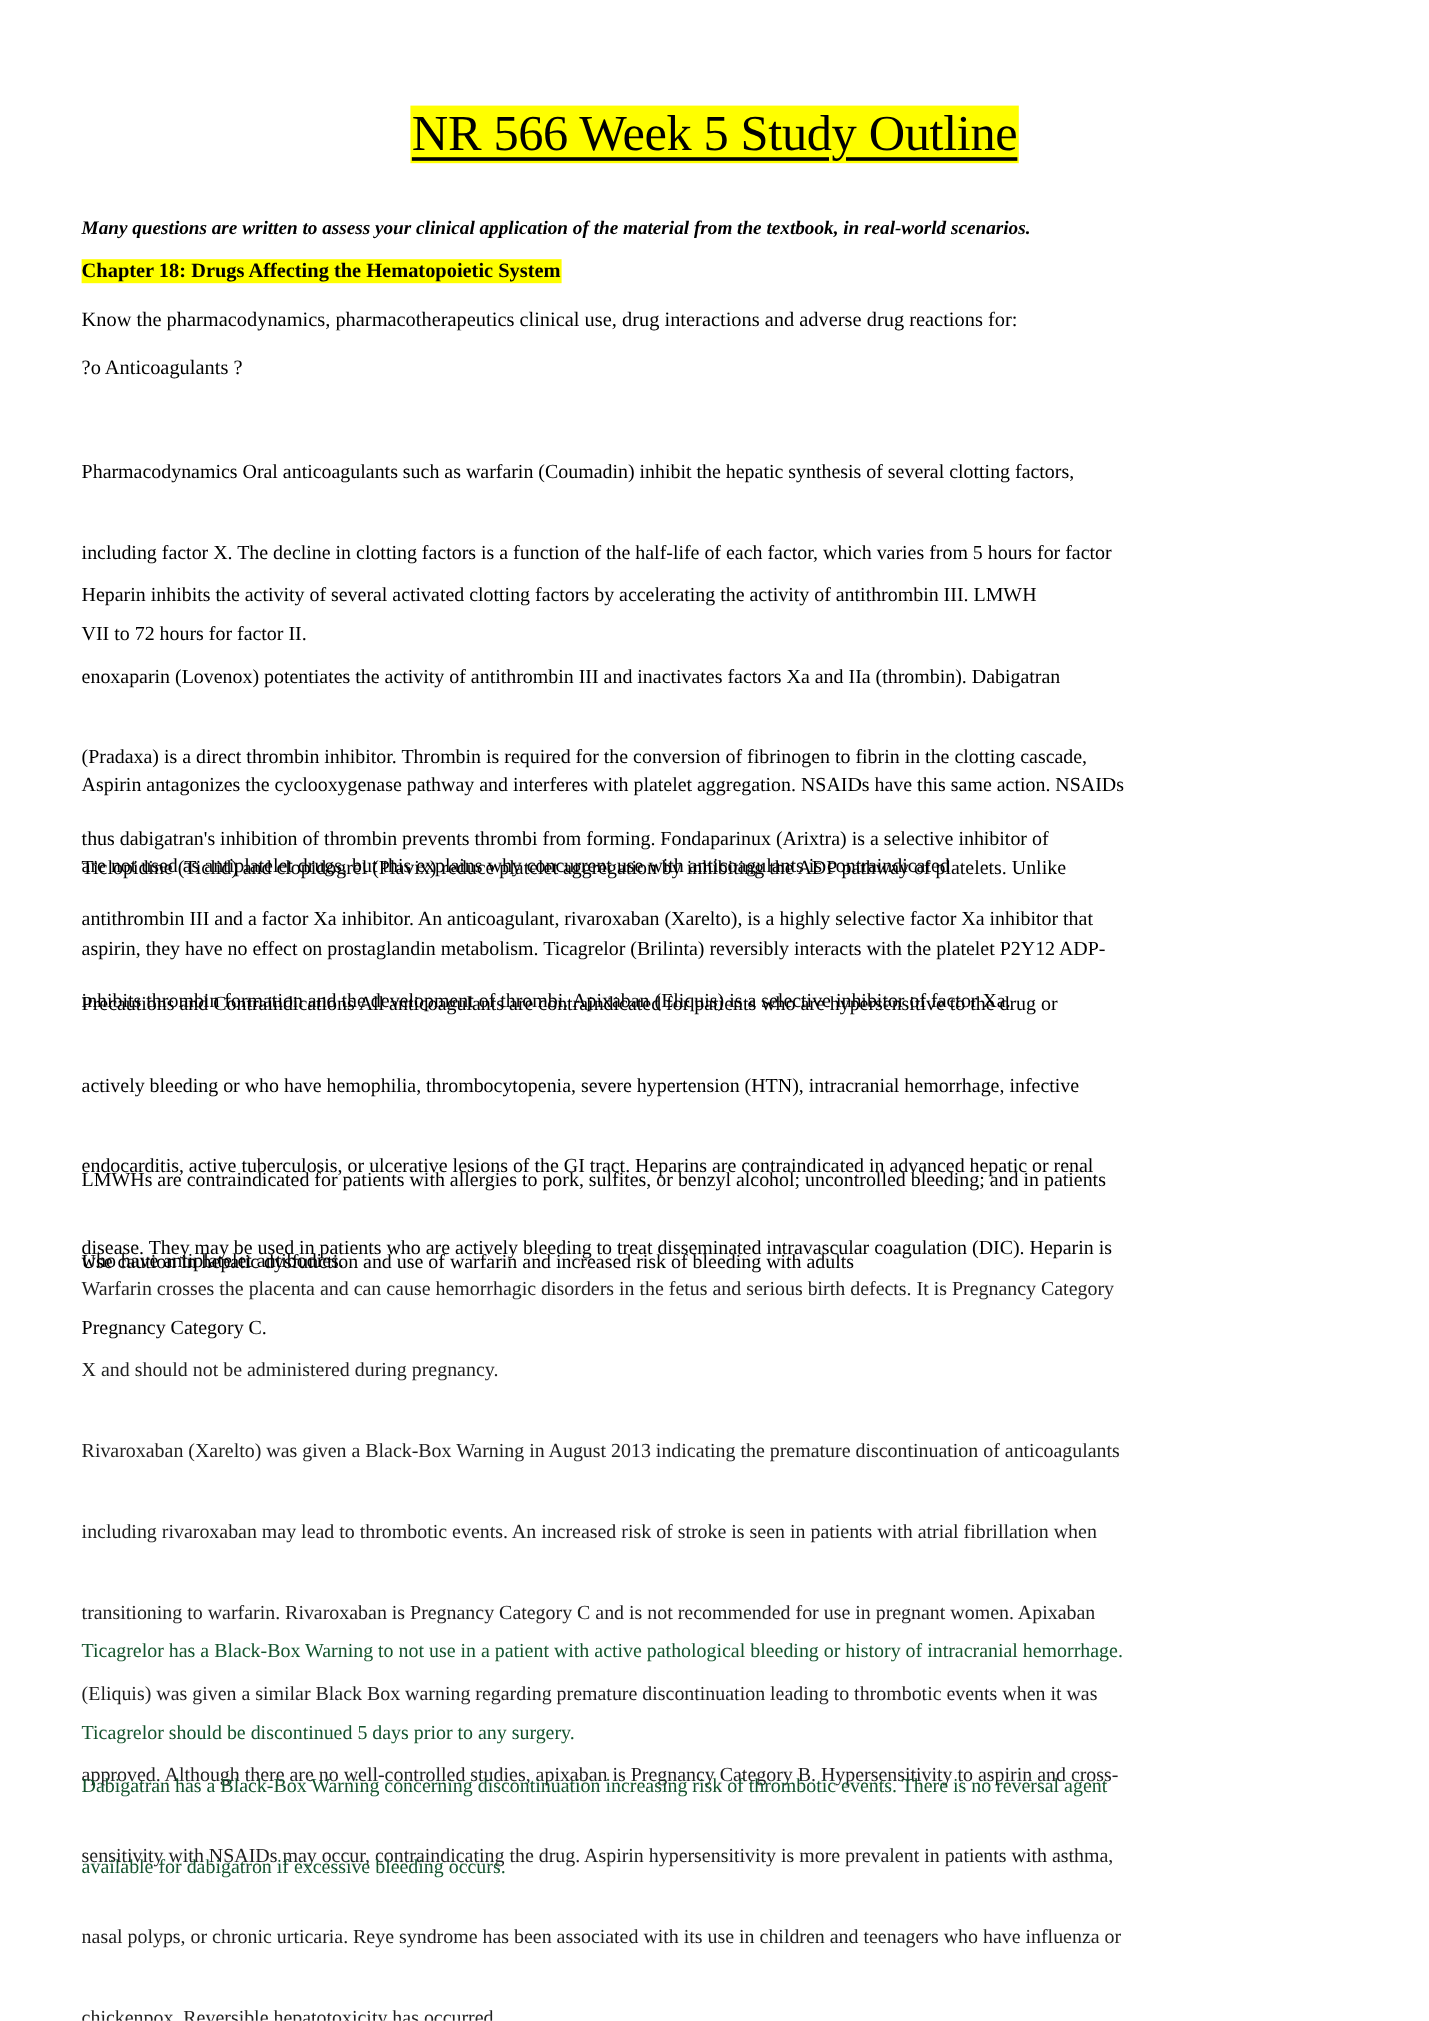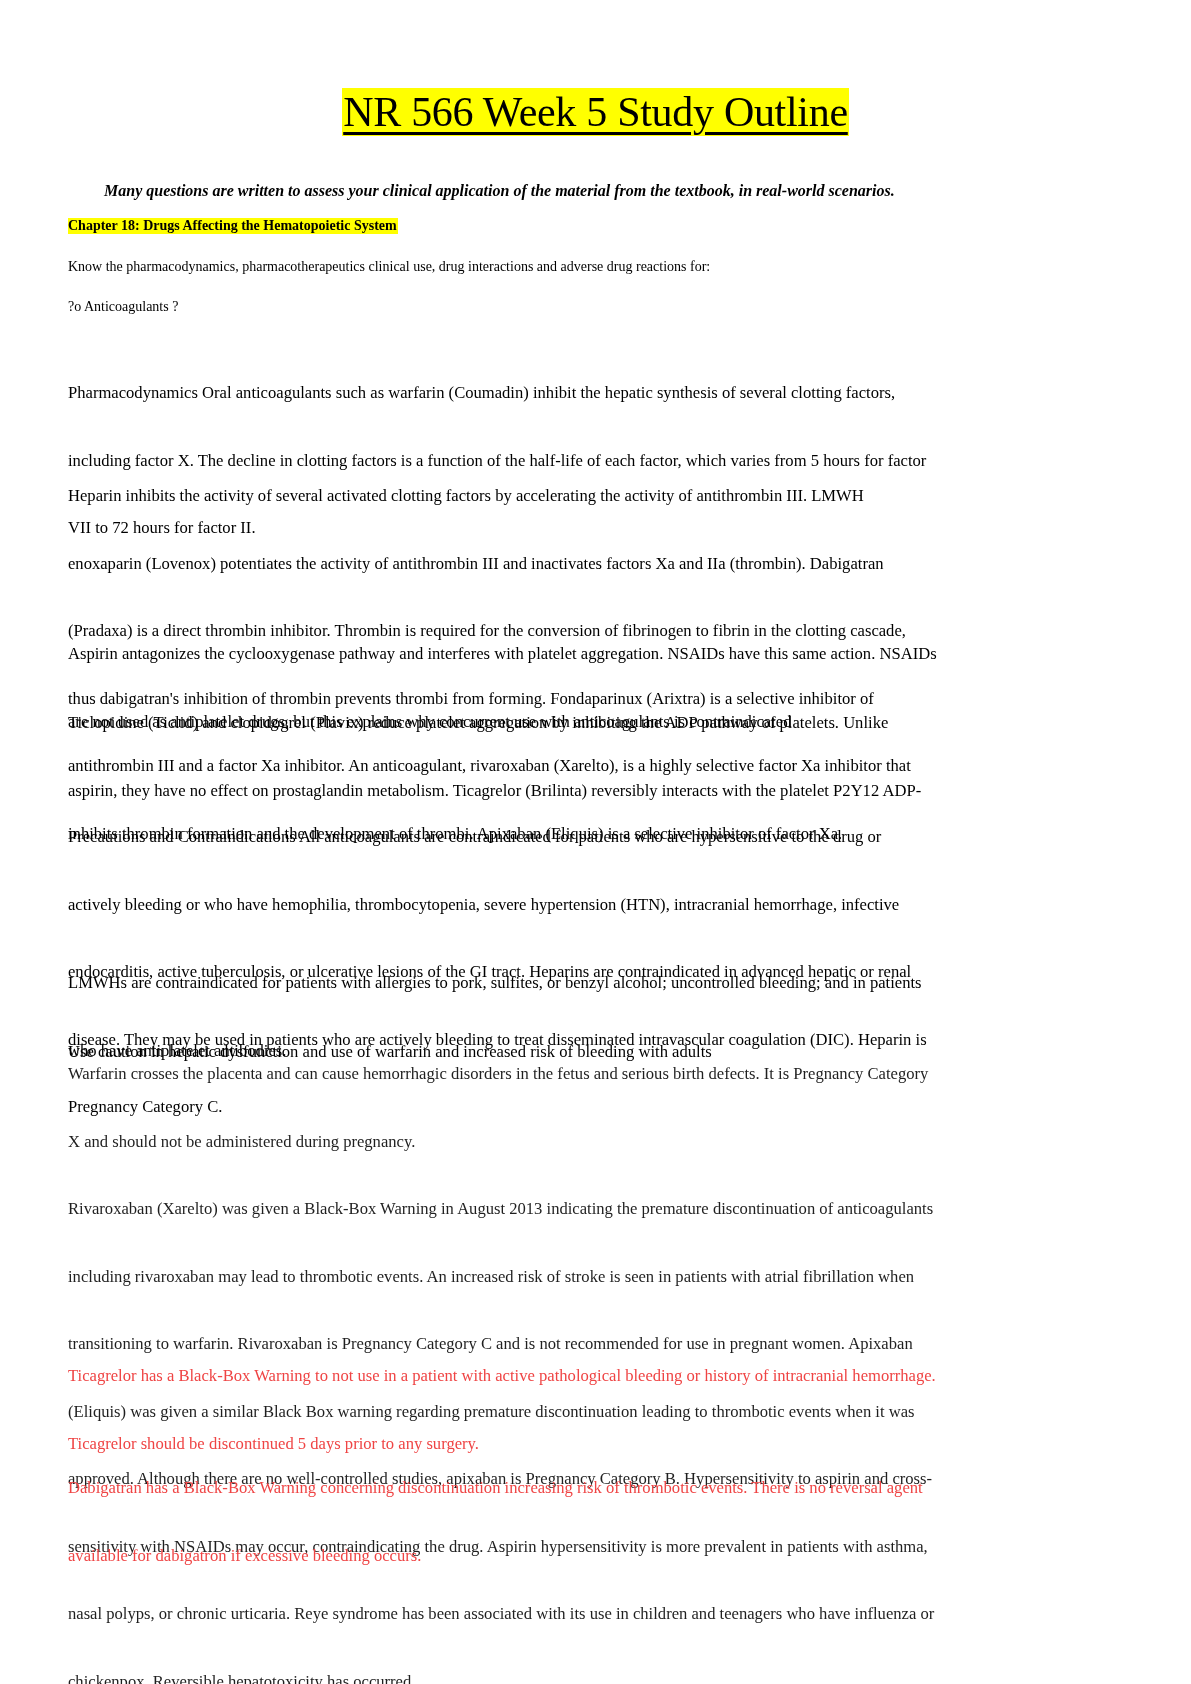--- a/index.html
+++ b/index.html
@@ -8,26 +8,26 @@
       font-family: "Liberation Serif", "DejaVu Serif", serif;
       color: #000;
     }
     .page { position: absolute; left: 0; top: 0; width: 1191px; height: 1676px; }
     .title-wrap { position: absolute; top: 88px; left: 0; width: 1191px; text-align: center; }
     .title {
       display: inline-block; background: #ffff00; font-size: 42px; line-height: 48px;
       padding: 0 1px; text-decoration: underline; text-decoration-thickness: 3px;
       text-underline-offset: 6px; letter-spacing: -0.3px;
     }
-    .line { position: absolute; left: 68px; font-size: 14px; white-space: nowrap; line-height: 22px; }
-    .italic { font-style: italic; font-weight: bold; font-size: 16px; margin-left: 36px; }
+    .line { position: absolute; left: 68px; font-size: 17px; white-space: nowrap; line-height: 22px; }
+    .italic { font-style: italic; font-weight: bold; font-size: 16px; }
     .chapter { font-weight: bold; background: #ffff00; padding: 0 1px 1px 0; }
     .para { position: absolute; left: 68px; font-size: 16.6px; line-height: 22.5px; white-space: pre; }
     .para.gray { color: #1f1f1f; }
-    .para.light { color: #ef4444; }
+    .para.light { color: #14532d; }
   </style>
 </head>
 <body>
 
 <div class="page">
 
   <div class="title-wrap">
     <span class="title">NR 566 Week 5 Study Outline</span>
   </div>
 

